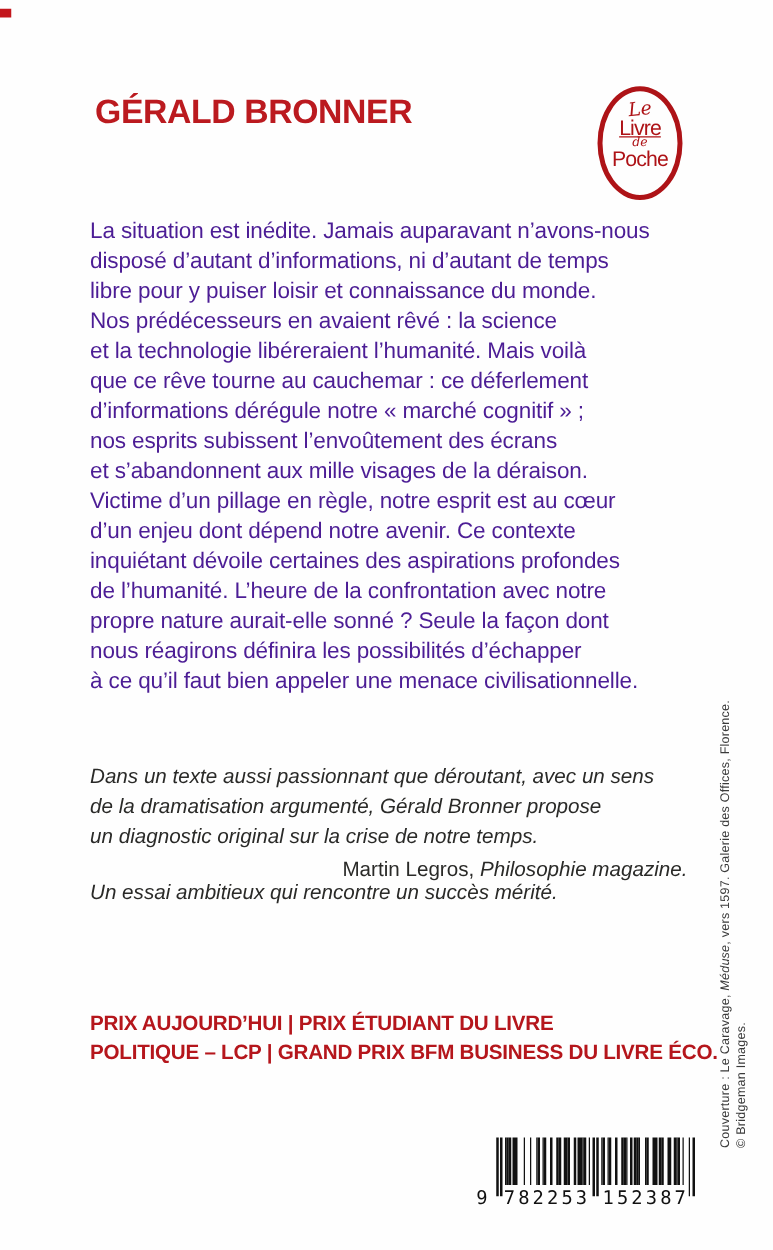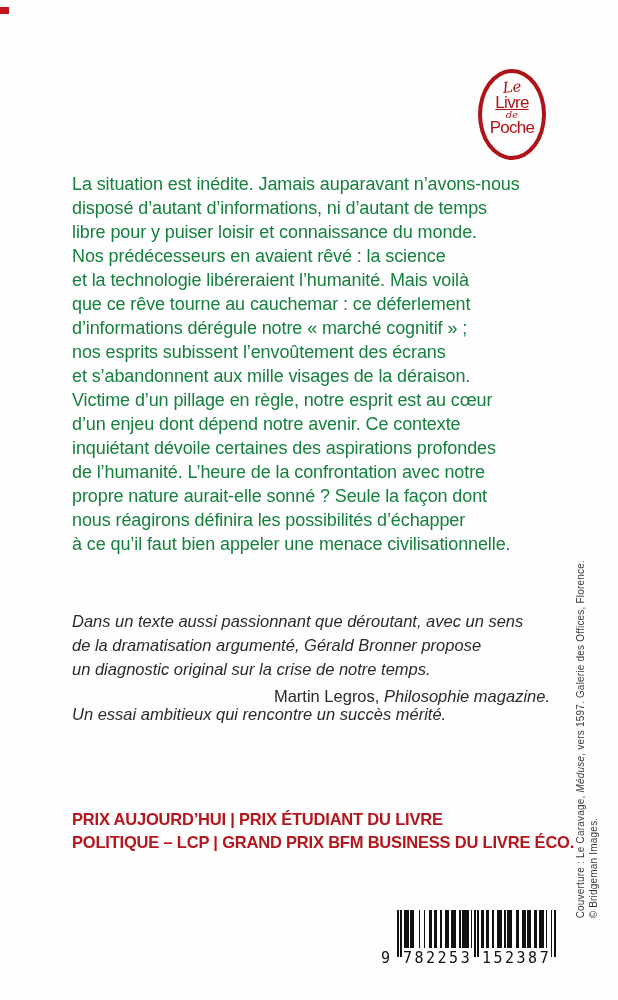--- a/index.html
+++ b/index.html
@@ -26,21 +26,21 @@
     color:#ae1317; text-align:center; padding-top:7px;
   }
   .logo .le   { font-family:"DejaVu Serif", serif; font-style:italic; font-size:15px; line-height:14px; transform:rotate(-6deg); }
   .logo .livre{ font-size:17px; line-height:17px; font-weight:500; letter-spacing:-0.7px;text-decoration:underline; }
   .logo .de   { font-family:"DejaVu Serif", serif; font-style:italic; font-size:10px; line-height:8px; }
   .logo .poche{ font-size:17px; line-height:17px; font-weight:500; letter-spacing:-0.7px; }
 
   .synopsis {
     position:absolute; left:72px; top:172px; width:505px;
     font-size:18px; line-height:24px; letter-spacing:-0.1px;
-    white-space:pre-line; color:#15803d;
+    white-space:pre-line; color:#4c1d95;
   }
 
   .quote { position:absolute; left:72px; width:478px; font-size:16.5px; line-height:24px; color:#2a2a28; }
   .q1 { top:583px;margin-top:26px; }
   .q2 { top:702px; }
   .q-text { font-style:italic; white-space:pre-line; }
   .q-attr { text-align:right; margin-top:3px; }
   .ital { font-style:italic; }
 
   .preface {
@@ -75,20 +75,21 @@
     white-space:nowrap; letter-spacing:0.2px;
   }
 </style>
 </head>
 <body>
 
 <div class="page">
 
   <div class="edge-mark"></div>
 
+  <div class="author">GÉRALD BRONNER</div>
 
   <div class="logo">
     <div class="le">Le</div>
     <div class="livre">Livre</div>
     <div class="de">de</div>
     <div class="poche">Poche</div>
   </div>
 
   <div class="synopsis">La situation est inédite. Jamais auparavant n’avons-nous
 disposé d’autant d’informations, ni d’autant de temps

